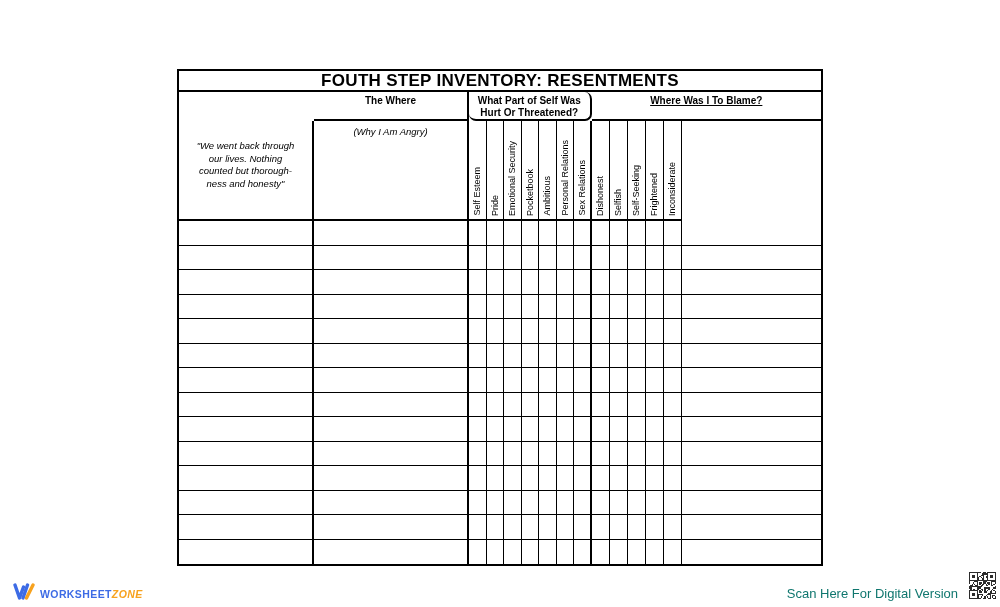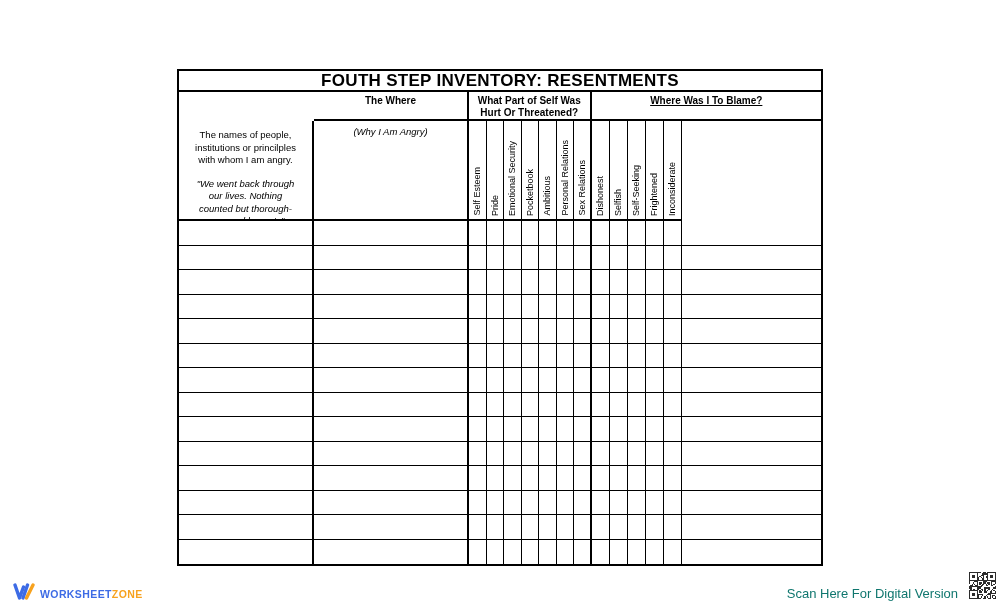--- a/index.html
+++ b/index.html
@@ -37,21 +37,21 @@
   .hcell {
     grid-row:2;
     display:flex; align-items:flex-start; justify-content:center;
     font-weight:bold; font-size:10px; line-height:12px;
     text-align:center; padding-top:3px;
     border-bottom:2px solid #000;
     white-space:pre-line;
   }
   .h1 { grid-column:1; }
   .h2 { grid-column:2; }
-  .h3 { grid-column:3 / span 7; }
+  .h3 { grid-column:3 / span 7;border-radius:7px; }
   .h4 { grid-column:10 / span 6;text-decoration:underline; }
 
   .dcell { grid-row:3; border-bottom:2px solid #000; }
   .d1 {
     grid-column:1;
     font-size:9.5px; line-height:12.5px; text-align:center;
     padding:8px 4px 0 4px;
   }
   .d1 .quote { font-style:italic; margin-top:11px; white-space:pre-line; }
   .d1 .names { white-space:pre-line; }
@@ -100,23 +100,20 @@
 <div class="sheet">
 
   <div class="title-cell">FOUTH STEP INVENTORY: RESENTMENTS</div>
 
   <div class="cell hcell h2 br2">The Where</div>
   <div class="cell hcell h3 br2">What Part of Self Was
 Hurt Or Threatened?</div>
   <div class="cell hcell h4 brn">Where Was I To Blame?</div>
 
   <div class="cell dcell d1 br2">
-    <div class="names">The names of people,
-institutions or princilples
-with whom I am angry.</div>
     <div class="quote">"We went back through
 our lives. Nothing
 counted but thorough-
 ness and honesty"</div>
   </div>
   <div class="cell dcell d2 br2">(Why I Am Angry)</div>
 
   <div class="cell dcell vcell">
       <span>Self Esteem</span>
     </div>
@@ -370,21 +367,21 @@
 
 <div class="footer-logo">
   <span>
     <svg width="22" height="17" viewBox="0 0 22 17">
       <path d="M2 2 L6.5 15 L10.5 4" stroke="#3D6BE5" stroke-width="3.4" fill="none" stroke-linecap="round" stroke-linejoin="round"></path>
       <path d="M10 15 L14.5 2" stroke="#3D6BE5" stroke-width="3.4" fill="none" stroke-linecap="round"></path>
       <path d="M13.5 15 L20 2" stroke="#F7A21E" stroke-width="3.4" fill="none" stroke-linecap="round"></path>
     </svg>
   </span>
   <span class="logo-words">
-    <span id="logo-w1" style="color: rgb(61, 107, 229);">WORKSHEET</span><span id="logo-w2" style="color: rgb(247, 162, 30);">ZONE</span>
+    <span id="logo-w1" style="color: rgb(61, 107, 229);">WORKSHEET</span><span id="logo-w2" style="color: rgb(247, 162, 30); font-style: italic;">ZONE</span>
   </span>
 </div>
 
 <div class="scan-text">Scan Here For Digital Version</div>
 
 <div class="qr" id="qr">
     <svg width="27" height="27" viewBox="0 0 21 21" fill="#2b2b2b" shape-rendering="crispEdges">
       <rect x="0" y="0" width="1" height="1"></rect>
       <rect x="1" y="0" width="1" height="1"></rect>
       <rect x="2" y="0" width="1" height="1"></rect>

